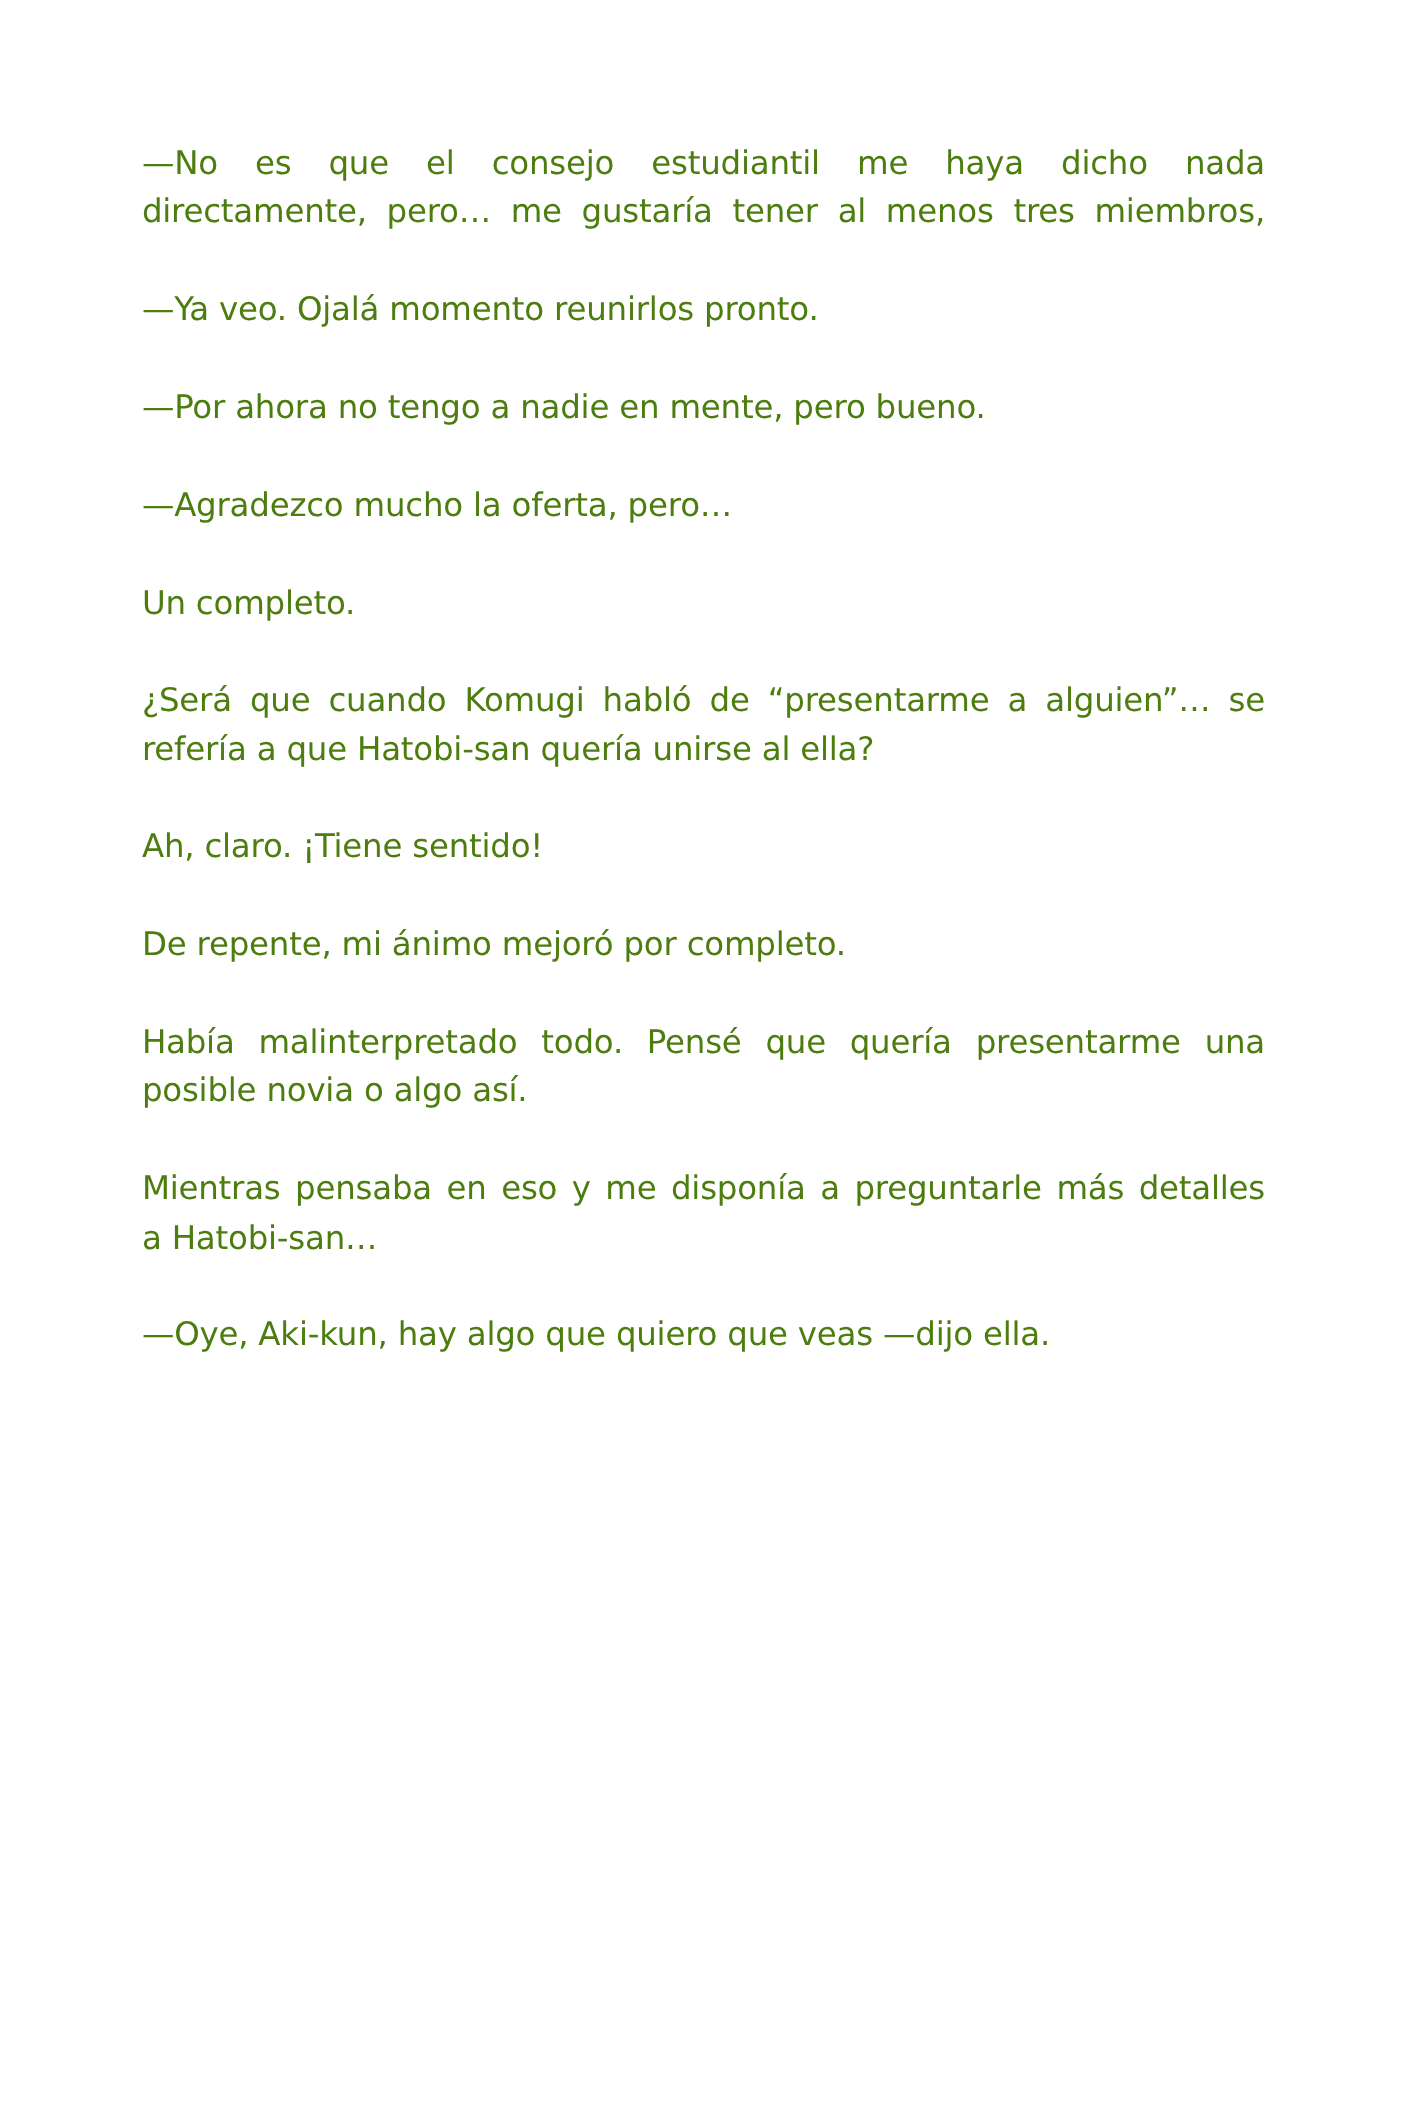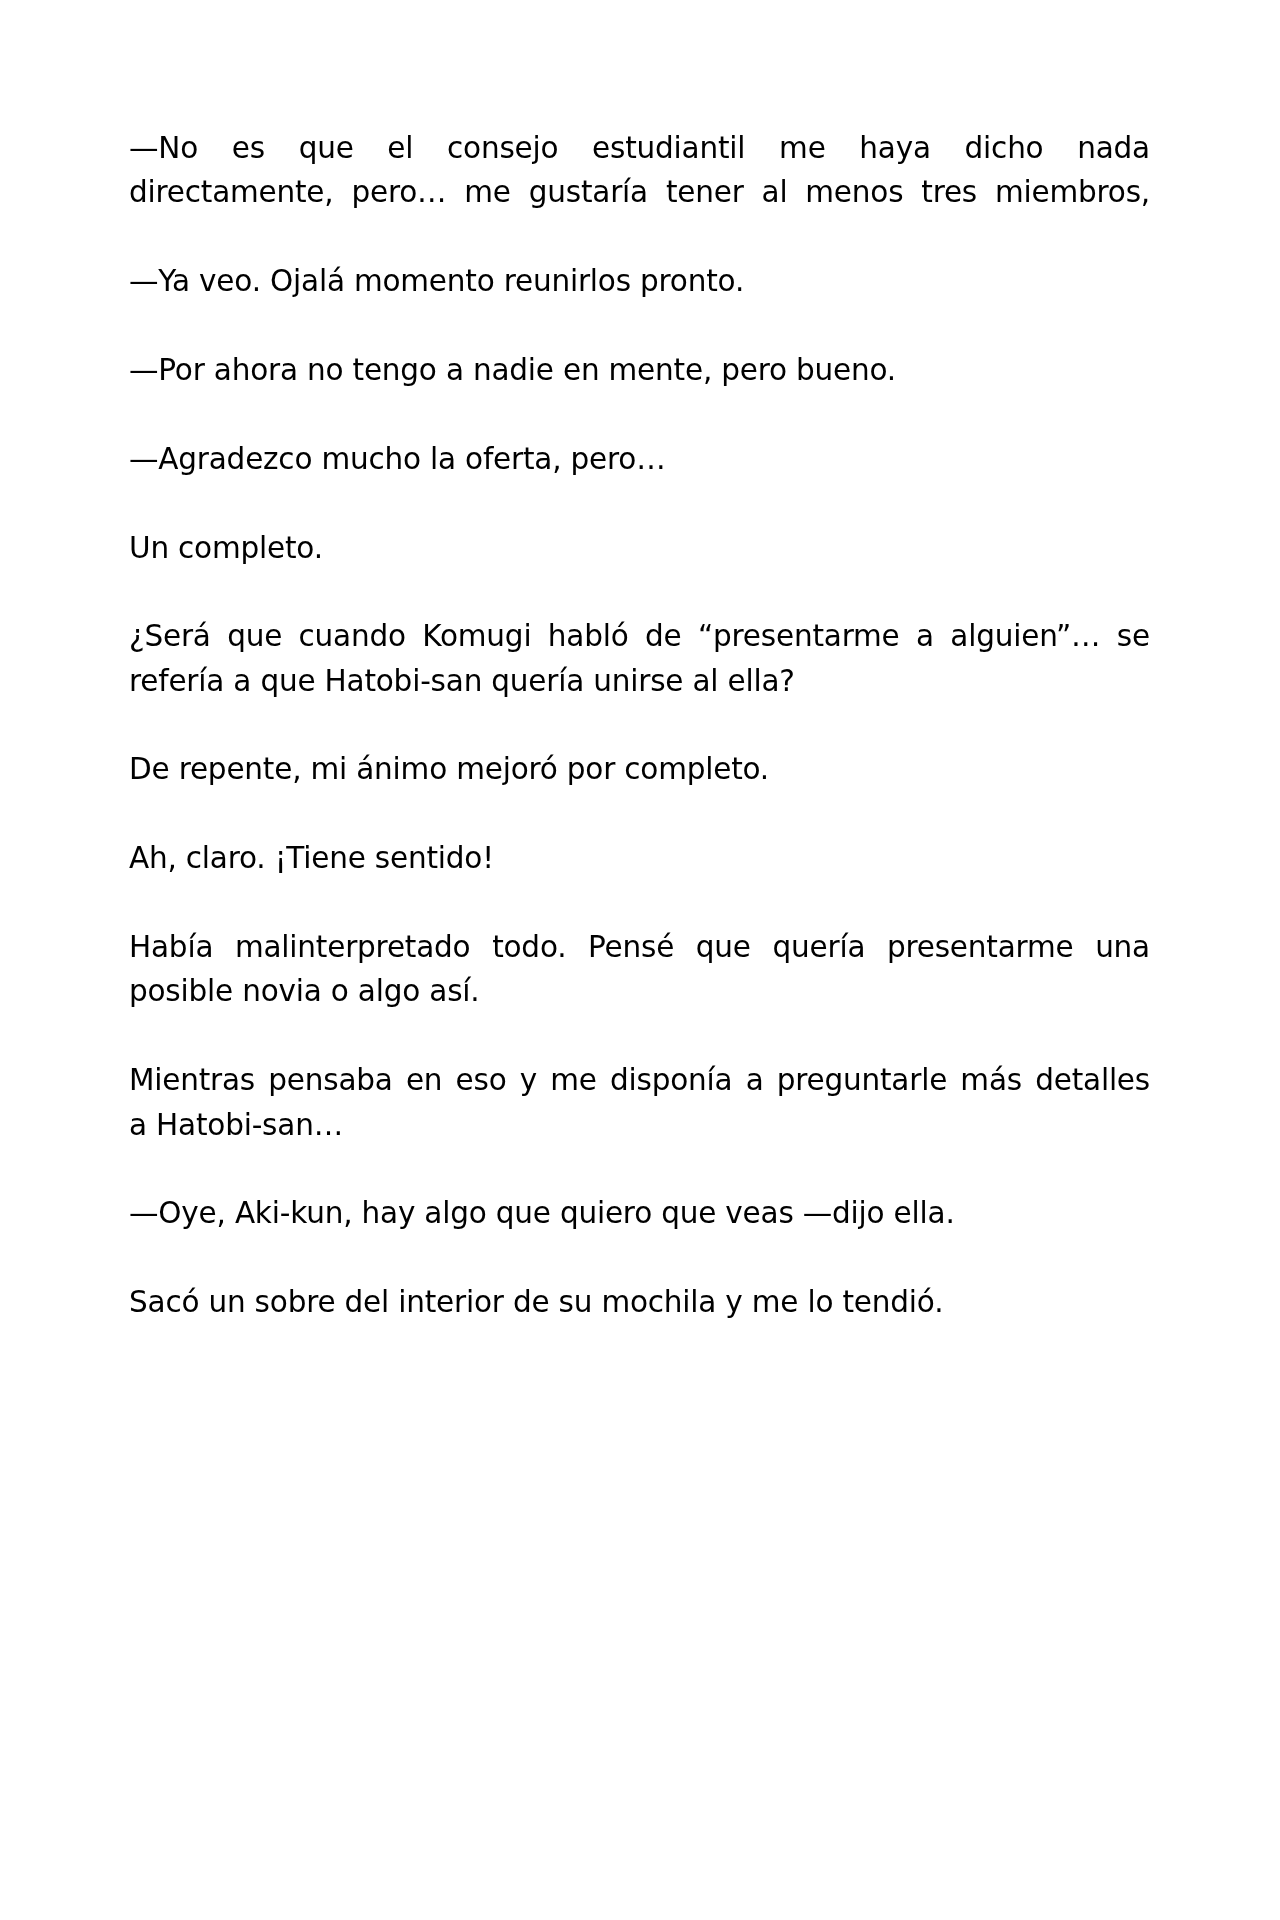--- a/index.html
+++ b/index.html
@@ -14,21 +14,21 @@
       overflow: hidden;
     }
     .page {
       position: absolute;
       left: 129px;
       top: 126px;
       width: 1021px;
       font-family: "DejaVu Sans", sans-serif;
       font-size: 29.5px;
       line-height: 44.4px;
-      color: #000000;
+      color: #4d7c0f;
       letter-spacing: -0.2px;
     }
     .para {
       margin: 0 0 44.4px 0;
     }
     .line {
       display: block;
       height: 44.4px;
       white-space: nowrap;
       overflow: visible;
@@ -66,39 +66,36 @@
   <div class="para">
     <span class="line">Un completo.</span>
   </div>
 
   <div class="para">
     <span class="line justify">¿Será que cuando Komugi habló de “presentarme a alguien”… se</span>
     <span class="line">refería a que Hatobi-san quería unirse al ella?</span>
   </div>
 
   <div class="para">
-    <span class="line">De repente, mi ánimo mejoró por completo.</span>
+    <span class="line">Ah, claro. ¡Tiene sentido!</span>
   </div>
 
   <div class="para">
-    <span class="line">Ah, claro. ¡Tiene sentido!</span>
+    <span class="line">De repente, mi ánimo mejoró por completo.</span>
   </div>
 
   <div class="para">
     <span class="line justify">Había malinterpretado todo. Pensé que quería presentarme una</span>
     <span class="line">posible novia o algo así.</span>
   </div>
 
 
   <div class="para">
     <span class="line justify">Mientras pensaba en eso y me disponía a preguntarle más detalles</span>
     <span class="line">a Hatobi-san…</span>
   </div>
 
   <div class="para">
     <span class="line">—Oye, Aki-kun, hay algo que quiero que veas —dijo ella.</span>
   </div>
 
-  <div class="para">
-    <span class="line">Sacó un sobre del interior de su mochila y me lo tendió.</span>
-  </div>
 
 </div>
 
 </body></html>

